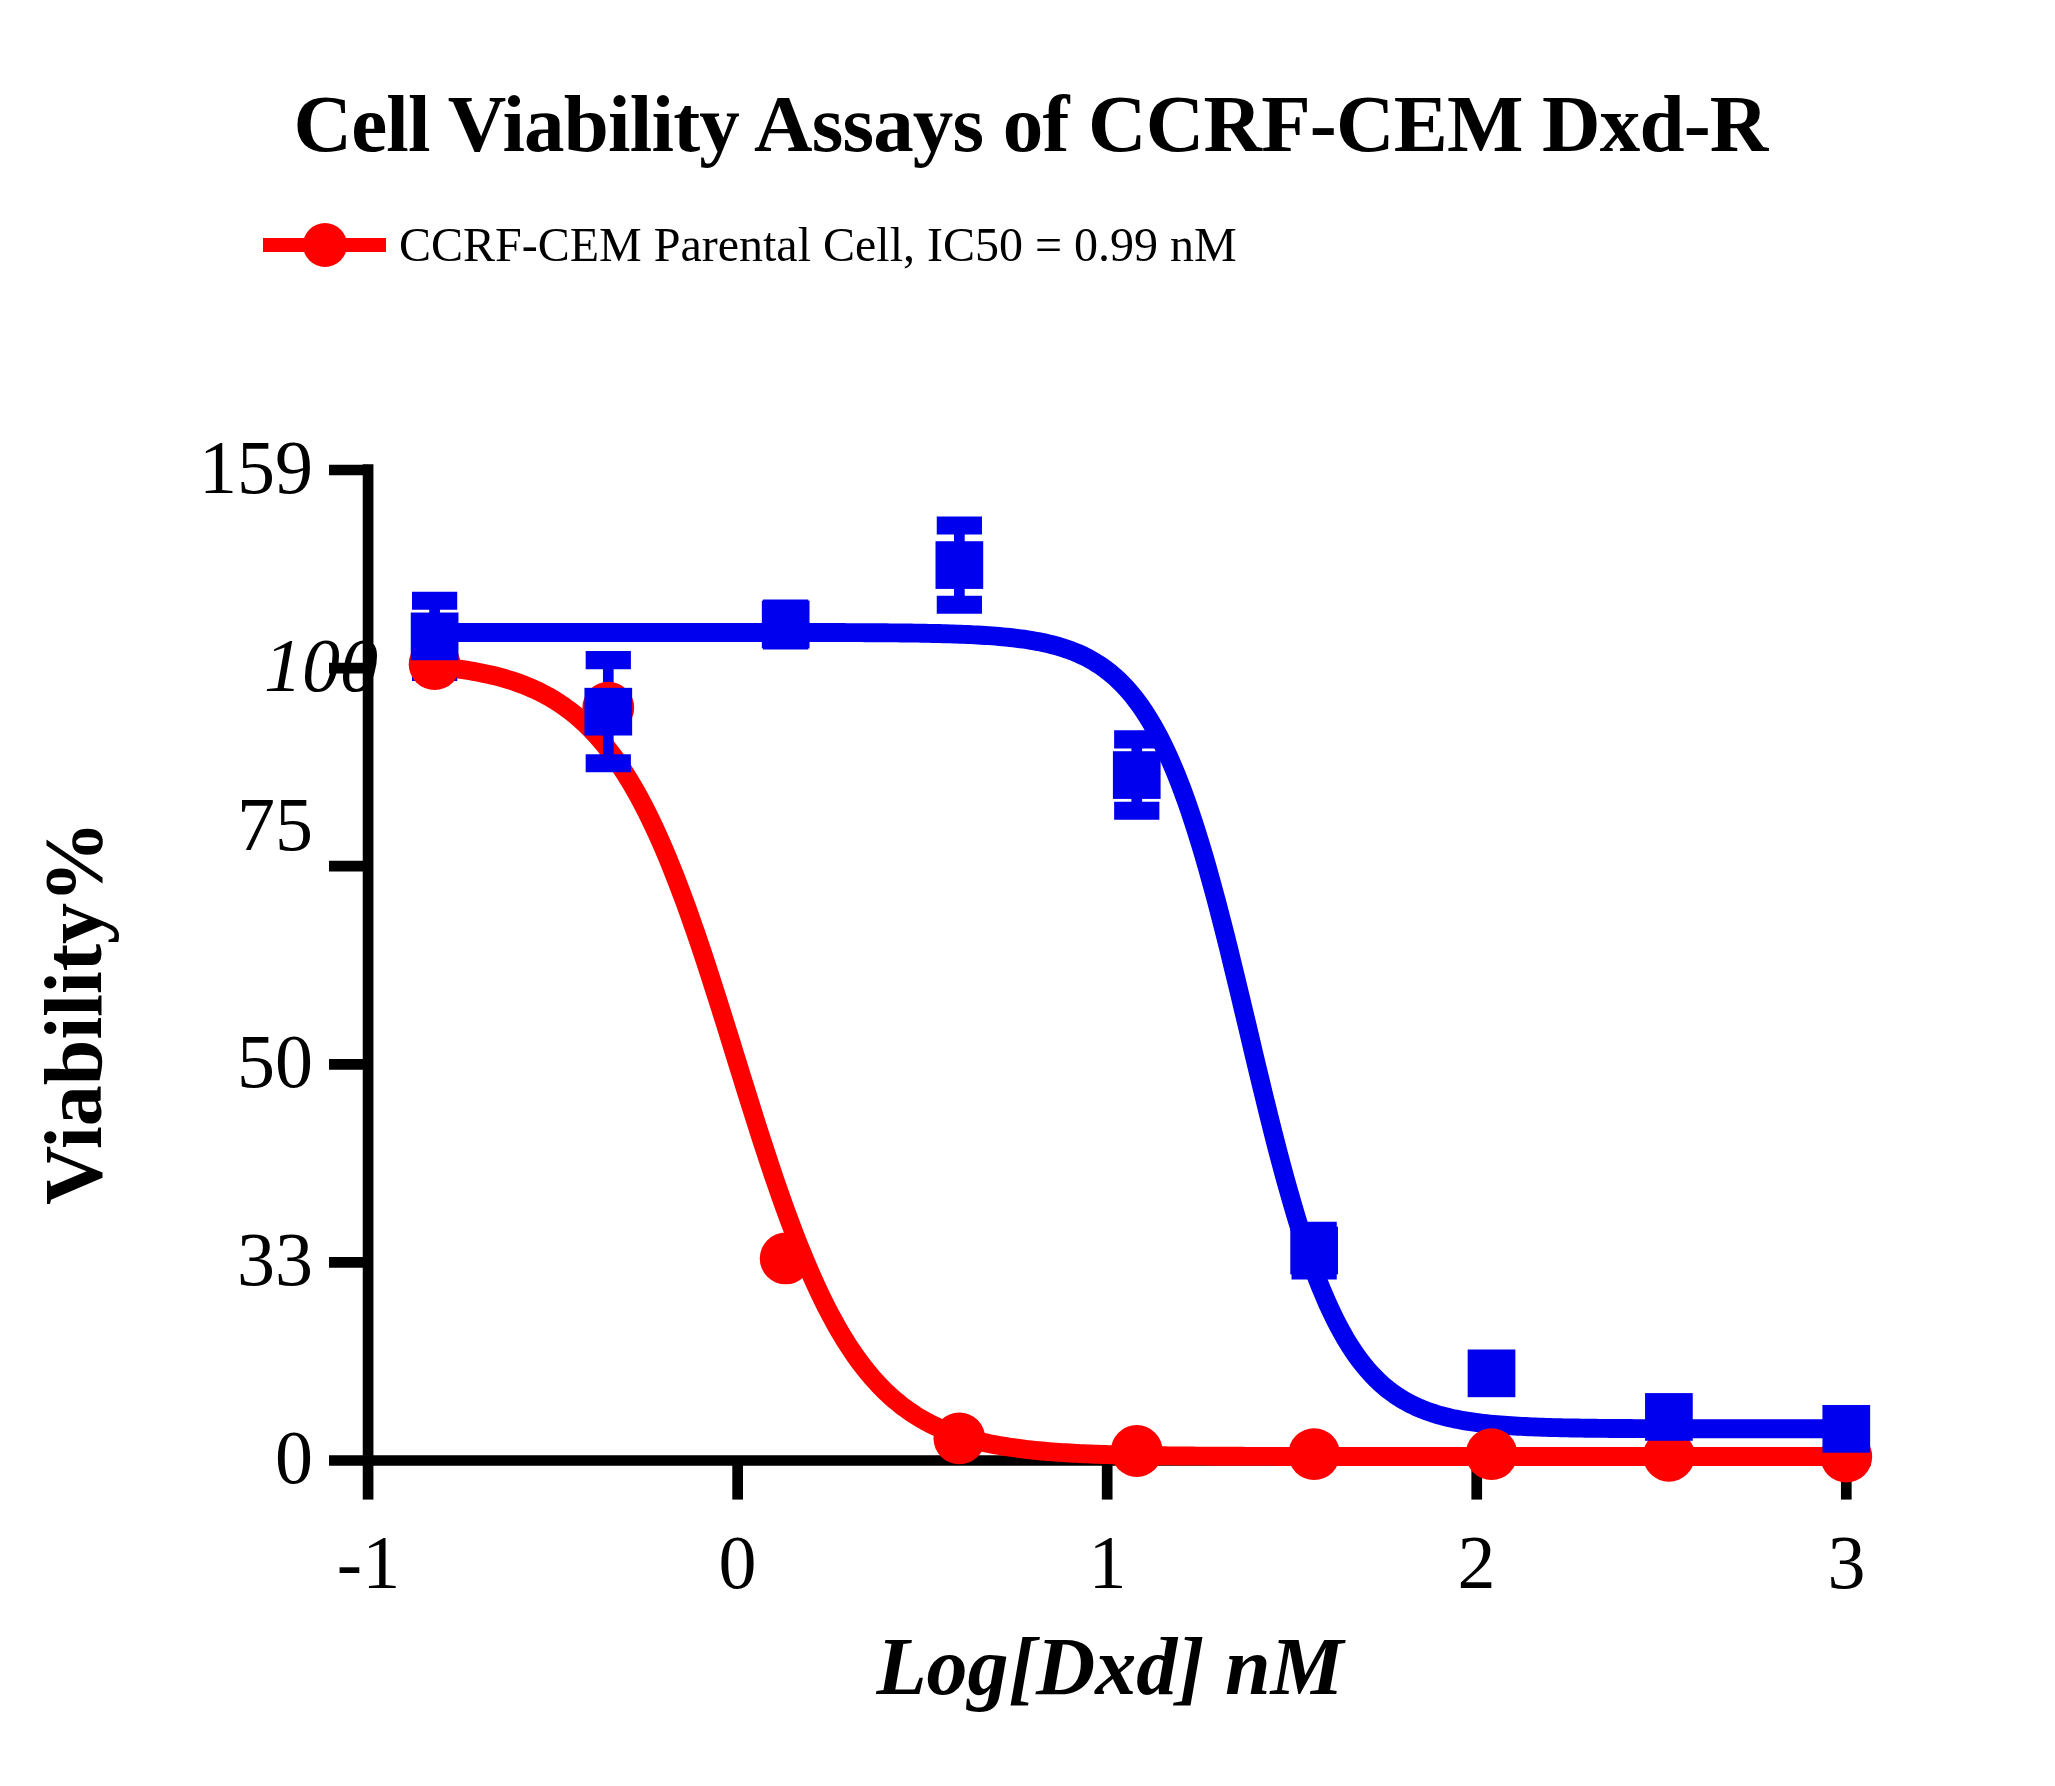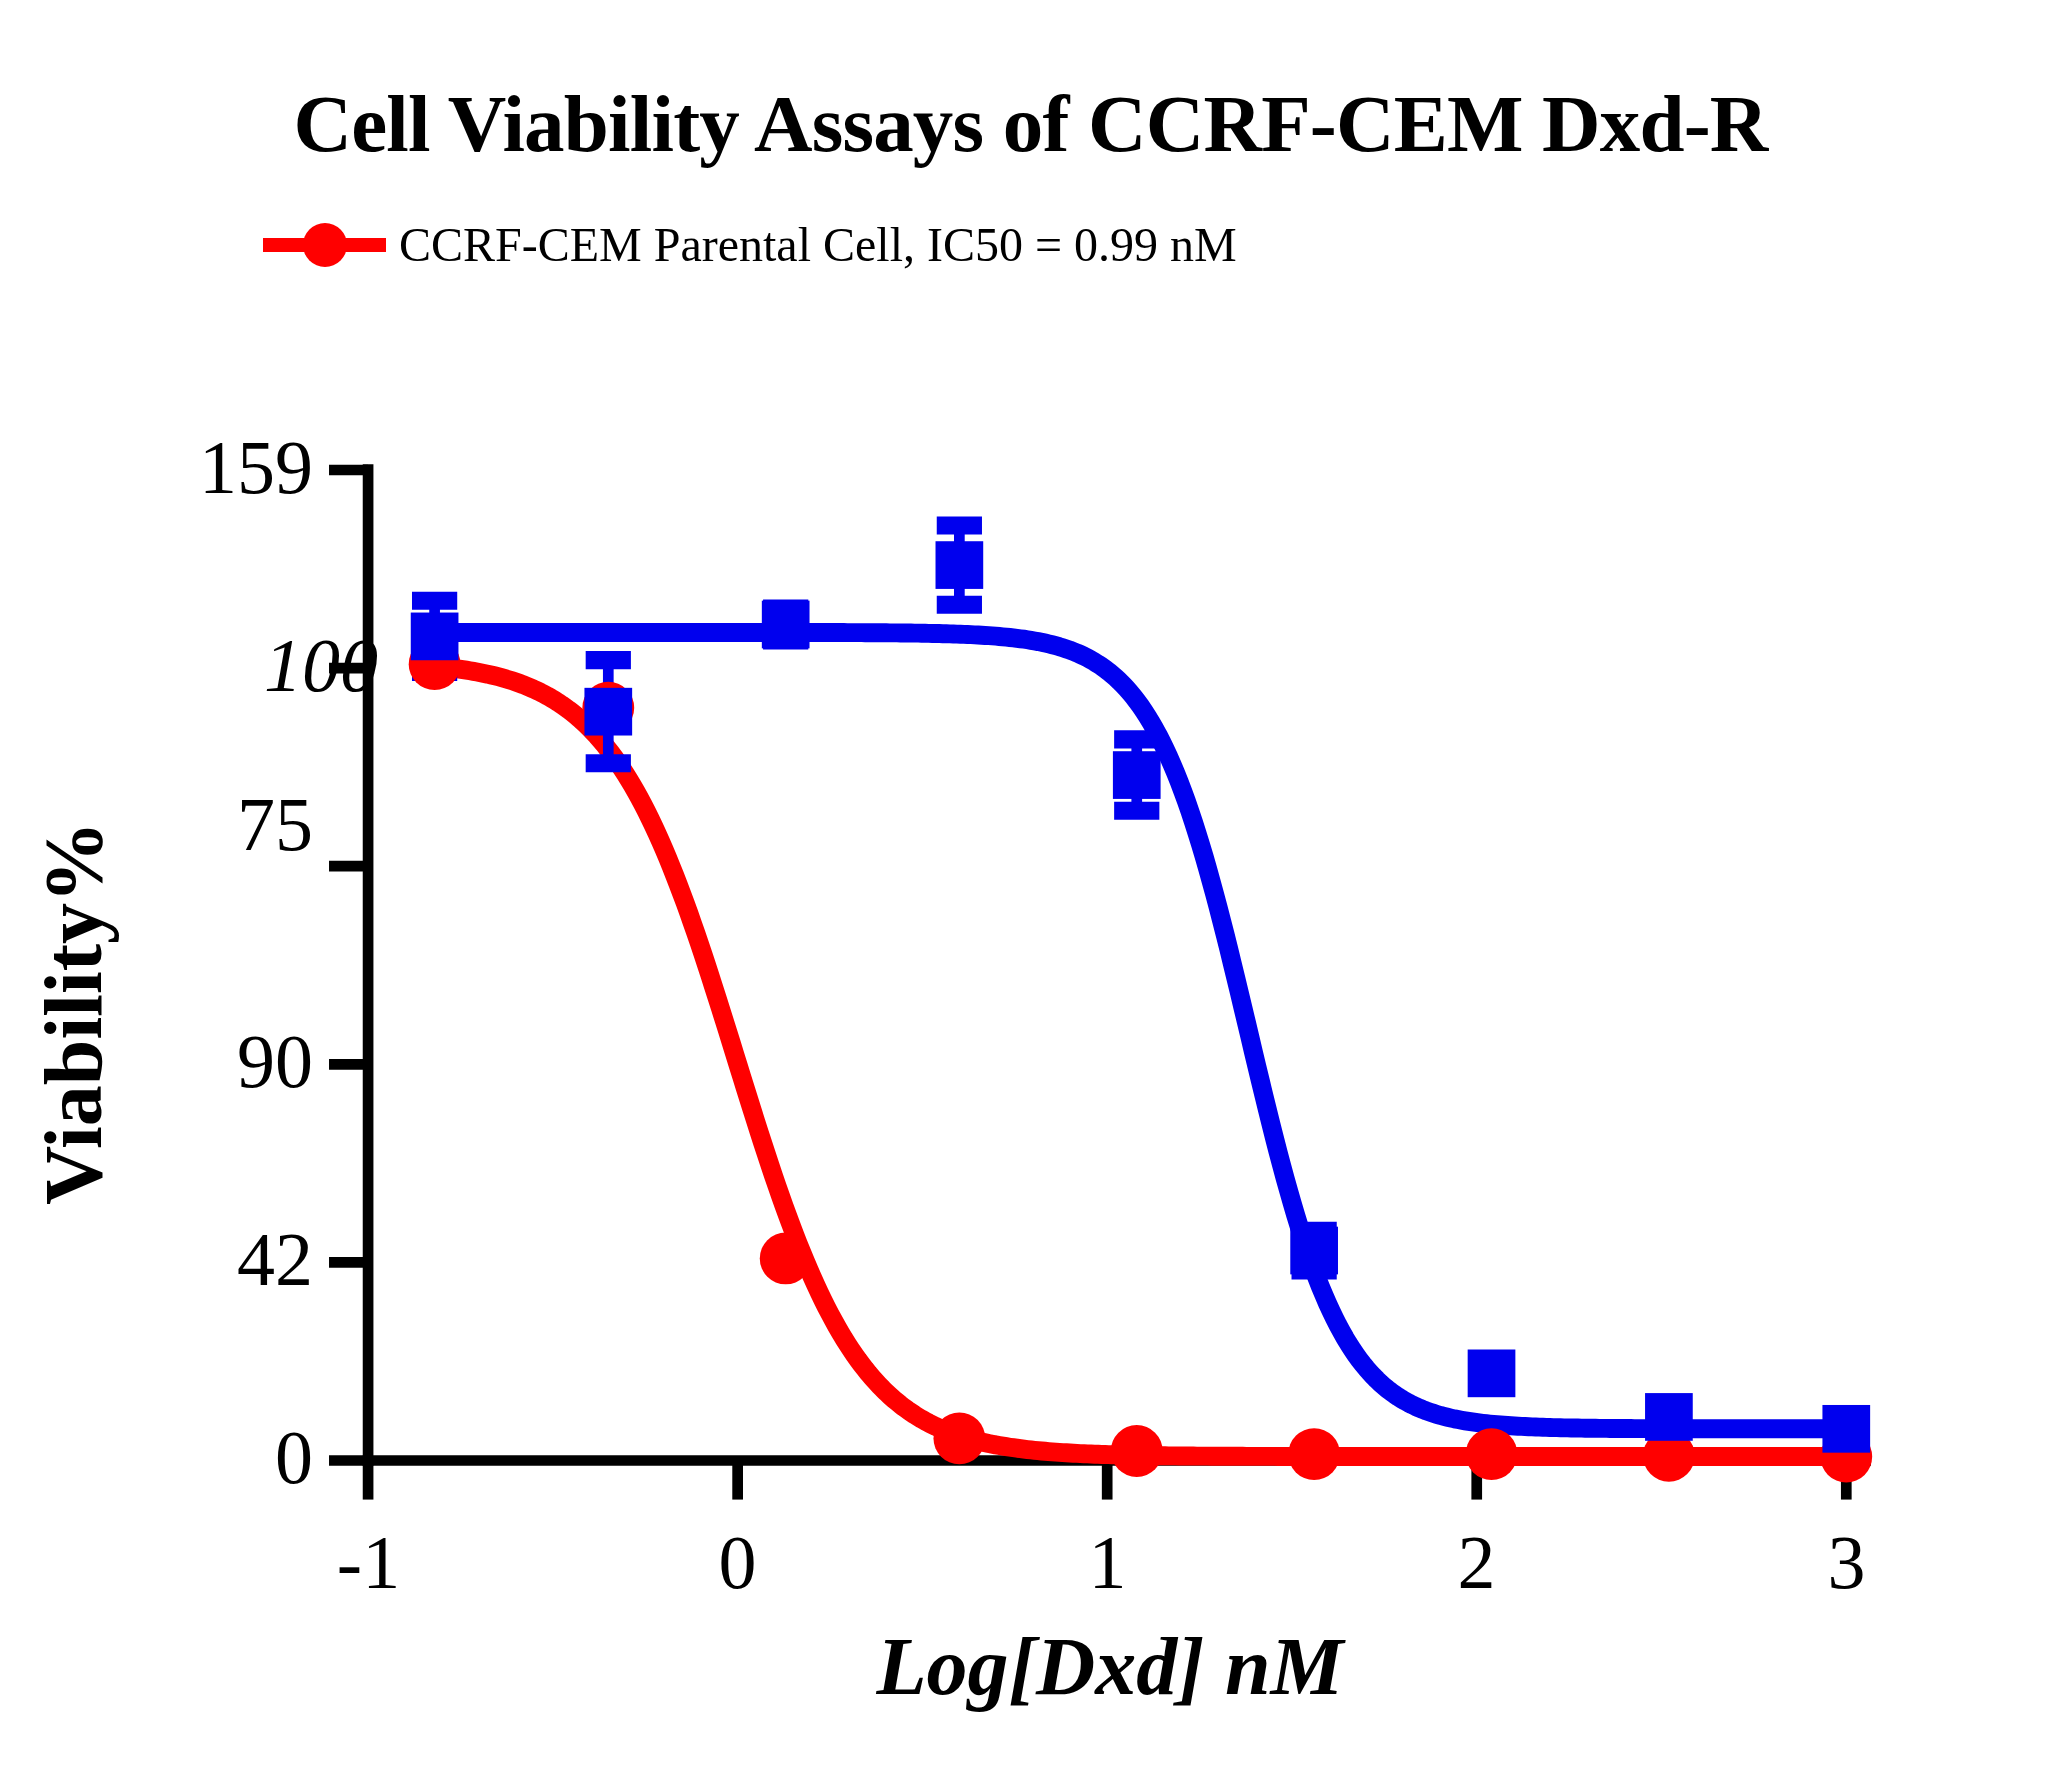--- a/index.html
+++ b/index.html
@@ -195,22 +195,22 @@
         <rect x="2275" y="1316.2640000000001" width="116" height="116" fill="#0000EE"></rect>
         <rect x="2706.4" y="1826.9720000000002" width="116" height="116" fill="#0000EE"></rect>
         <rect x="3137.8" y="2983.292" width="116" height="116" fill="#0000EE"></rect>
         <rect x="3569.2" y="3282.008" width="116" height="116" fill="#0000EE"></rect>
         <rect x="4000.6" y="3388.004" width="116" height="116" fill="#0000EE"></rect>
         <rect x="4432" y="3416.912" width="116" height="116" fill="#0000EE"></rect>
       </svg>
 
     <div id="y-tick-labels">
         <div class="axis-tick-label-y" style="right: 1748px; top: 1419px;">0</div>
-        <div class="axis-tick-label-y" style="right: 1748px; top: 1221px;">42</div>
-        <div class="axis-tick-label-y" style="right: 1748px; top: 1023px;">90</div>
+        <div class="axis-tick-label-y" style="right: 1748px; top: 1221px;">33</div>
+        <div class="axis-tick-label-y" style="right: 1748px; top: 1023px;">50</div>
         <div class="axis-tick-label-y" style="right: 1748px; top: 786px; text-align: right;">75</div>
         <div class="axis-tick-label-y" style="right: 1683px; top: 627px; font-style: italic;">100</div>
         <div class="axis-tick-label-y" style="right: 1748px; top: 429px;">159</div>
       </div>
     <div id="x-tick-labels">
         <div class="axis-tick-label-x" style="left: 245px; width: 247px; top: 1524px;">-1</div>
         <div class="axis-tick-label-x" style="left: 614px; width: 247px; top: 1524px;">0</div>
         <div class="axis-tick-label-x" style="left: 984px; width: 247px; top: 1524px;">1</div>
         <div class="axis-tick-label-x" style="left: 1353px; width: 247px; top: 1524px;">2</div>
         <div class="axis-tick-label-x" style="left: 1723px; width: 247px; top: 1524px;">3</div>

